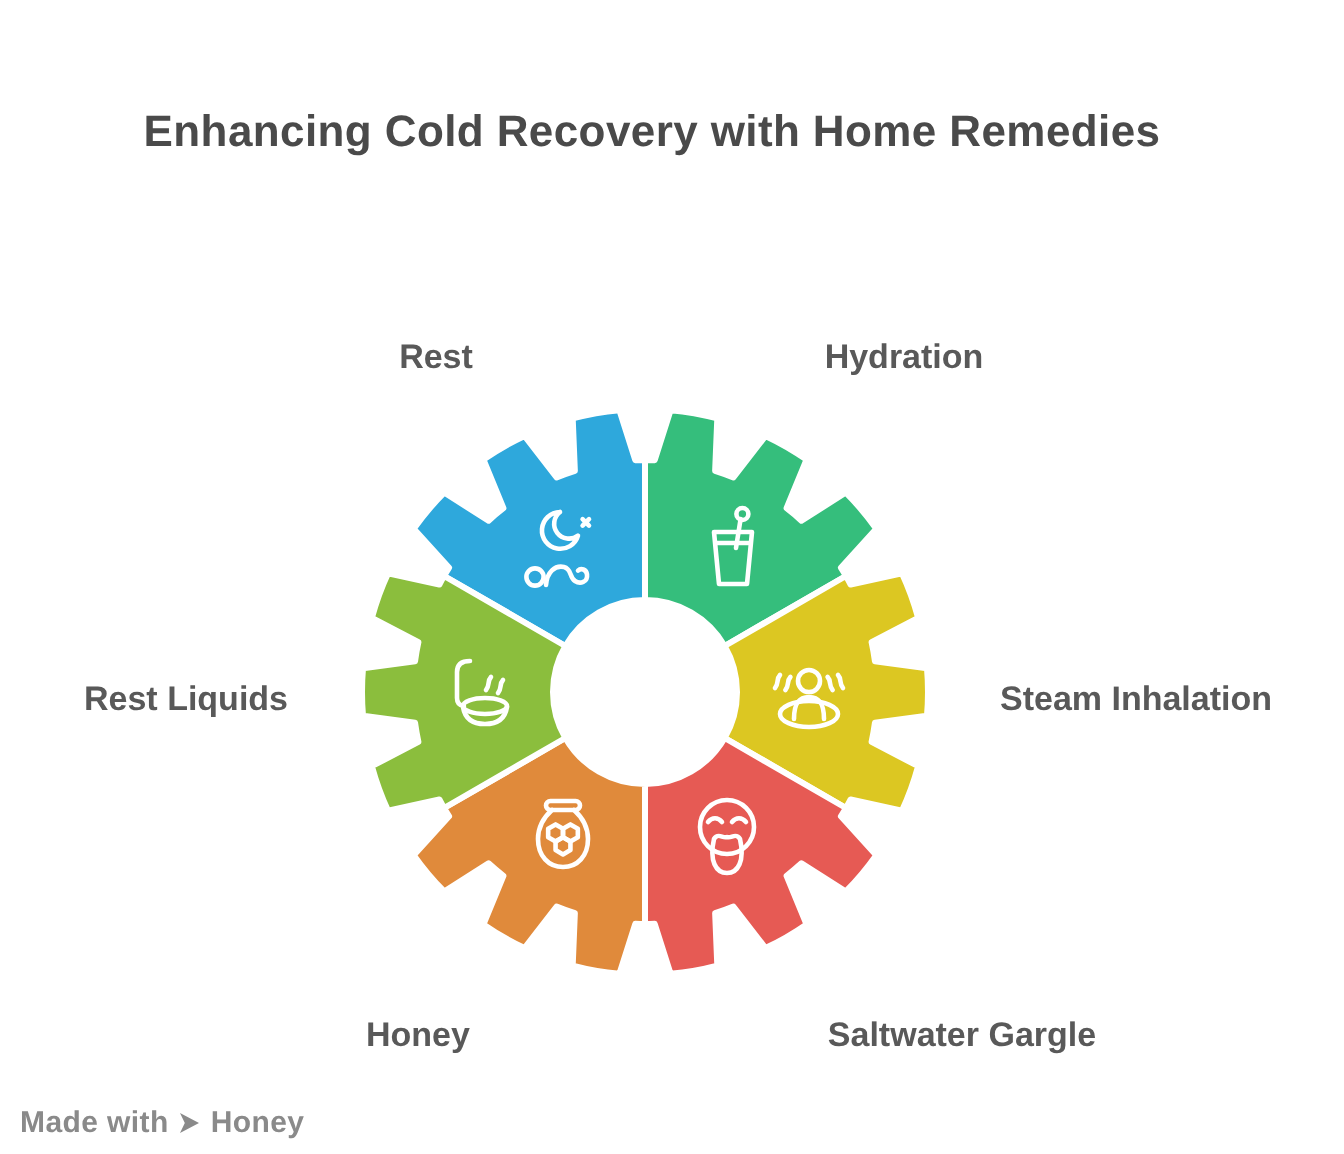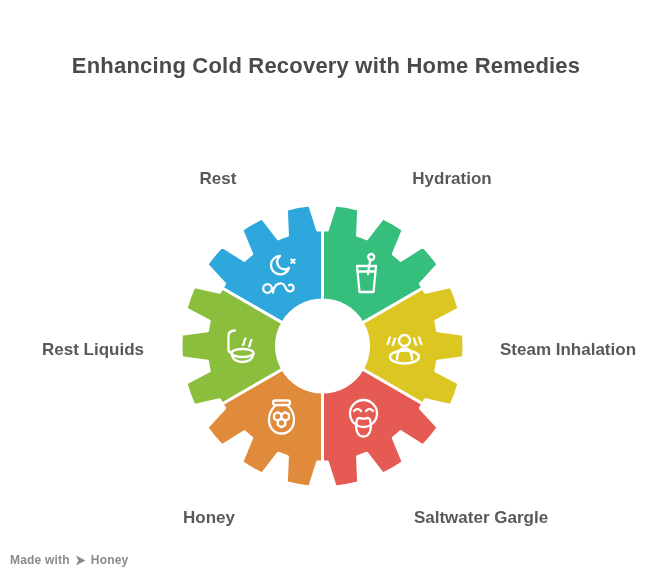--- a/index.html
+++ b/index.html
@@ -21,21 +21,21 @@
   .lbl-2{left:568px;top:340px;}
   .lbl-3{left:481px;top:508px;}
   .lbl-4{left:209px;top:508px;}
   .lbl-5{left:93px;top:340px;}
   .icon path,.icon circle,.icon ellipse,.icon polygon,.icon line,.icon rect{
     fill:none;stroke:#FFFFFF;stroke-width:2.3;stroke-linecap:round;stroke-linejoin:round;
   }
   #segments-layer path{stroke:#FFFFFF;stroke-width:3;stroke-linejoin:round;}
   .watermark{
     position:absolute;left:10px;top:553px;display:flex;align-items:center;gap:5px;
-    color:#8A8A8A;font-size:12px;font-weight:700;letter-spacing:.2px;cursor:pointer;
+    color:#8A8A8A;font-size:15px;font-weight:700;letter-spacing:.2px;cursor:pointer;
   }
   .watermark svg{display:block;}
 </style>
 </head>
 <body>
 
 <div class="stage">
 
   <div class="title">Enhancing Cold Recovery with Home Remedies</div>
 

